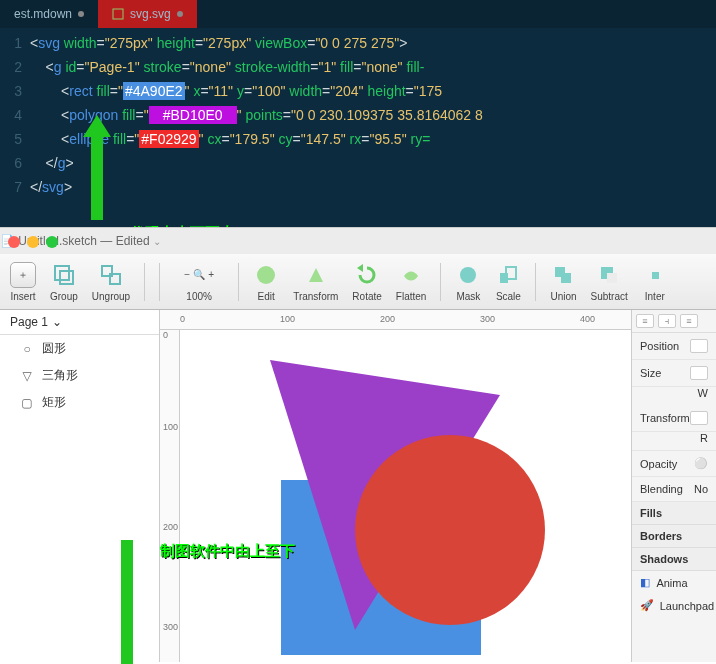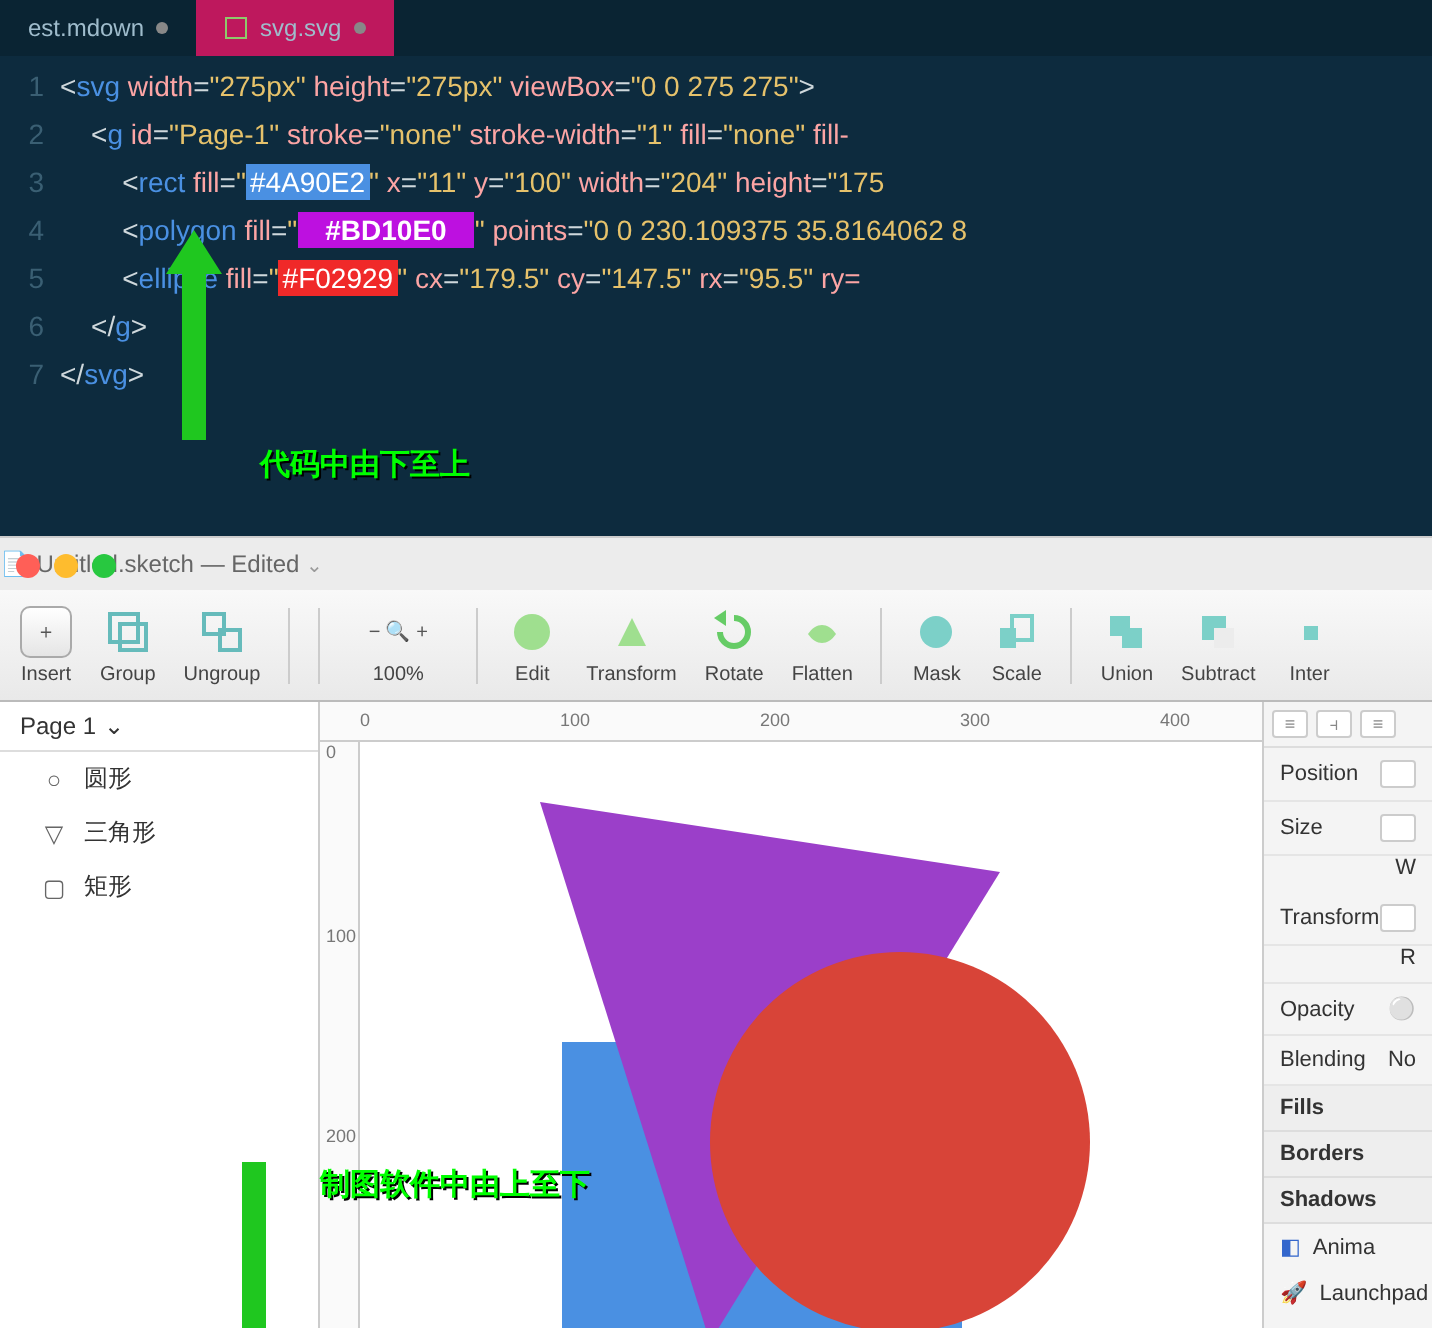--- a/index.html
+++ b/index.html
@@ -1,33 +1,33 @@
 <!DOCTYPE html>
 <html><head>
 <meta charset="utf-8">
 <style>
   * { margin: 0; padding: 0; box-sizing: border-box; font-family: -apple-system, BlinkMacSystemFont, "Segoe UI", sans-serif; }
   body { width: 716px; height: 664px; overflow: hidden; background: #fff; }
 
   
-  .editor { background: #0d2b3e; color: #a6c7d9; height: 268px; position: relative; }
+  .editor { background: #0d2b3e; color: #a6c7d9; height: 227px; position: relative; }
   .tabs { display: flex; height: 28px; background: #0a2433; font-size: 12px; }
   .tab { padding: 5px 14px; display: flex; align-items: center; gap: 6px; color: #9fbccc; }
-  .tab.active { background: #be185d; }
+  .tab.active { background: #b91c1c; }
   .tab .dot { width: 6px; height: 6px; border-radius: 50%; background: #888; }
   .code-lines { font-family: Menlo, Consolas, monospace; font-size: 14px; line-height: 24px; padding-top: 3px; position: relative; }
   .row { display: flex; }
   .lineno { width: 30px; text-align: right; color: #3a5f73; padding-right: 8px; user-select: none; }
   .pre { white-space: pre; }
   .c-tag { color: #4a90e2; }
-  .c-attr { color: #fca5a5; }
+  .c-attr { color: #22c55e; }
   .c-op { color: #cfd8dc; }
   .c-str { color: #e6c26b; }
   .hl-blue { background: #4a90e2; color: #fff; padding: 1px 2px; }
-  .hl-purple { background: #bd10e0; color: #fff; padding: 1px 14px; font-weight: bold; }
+  .hl-purple { background: #bd10e0; color: #fff; padding: 1px 14px; }
   .hl-red { background: #f02929; color: #fff; padding: 1px 2px; }
   .arrow-up { position: absolute; left: 83px; top: 87px; }
   .arrow-up svg { display: block; }
   .code-annot { position: absolute; left: 130px; top: 193px; color: #0f0; font-weight: 600; font-size: 15px; text-shadow: 1px 1px 0 #000; font-family: -apple-system, sans-serif; }
 
   
   .sketch { position: relative; height: 434px; background: #ececec; border-top: 1px solid #ccc; }
   .traffic { position: absolute; left: 8px; top: 8px; display: flex; gap: 7px; }
   .traffic span { width: 12px; height: 12px; border-radius: 50%; }
   .t-r { background: #ff5f57; } .t-y { background: #febc2e; } .t-g { background: #28c840; }

